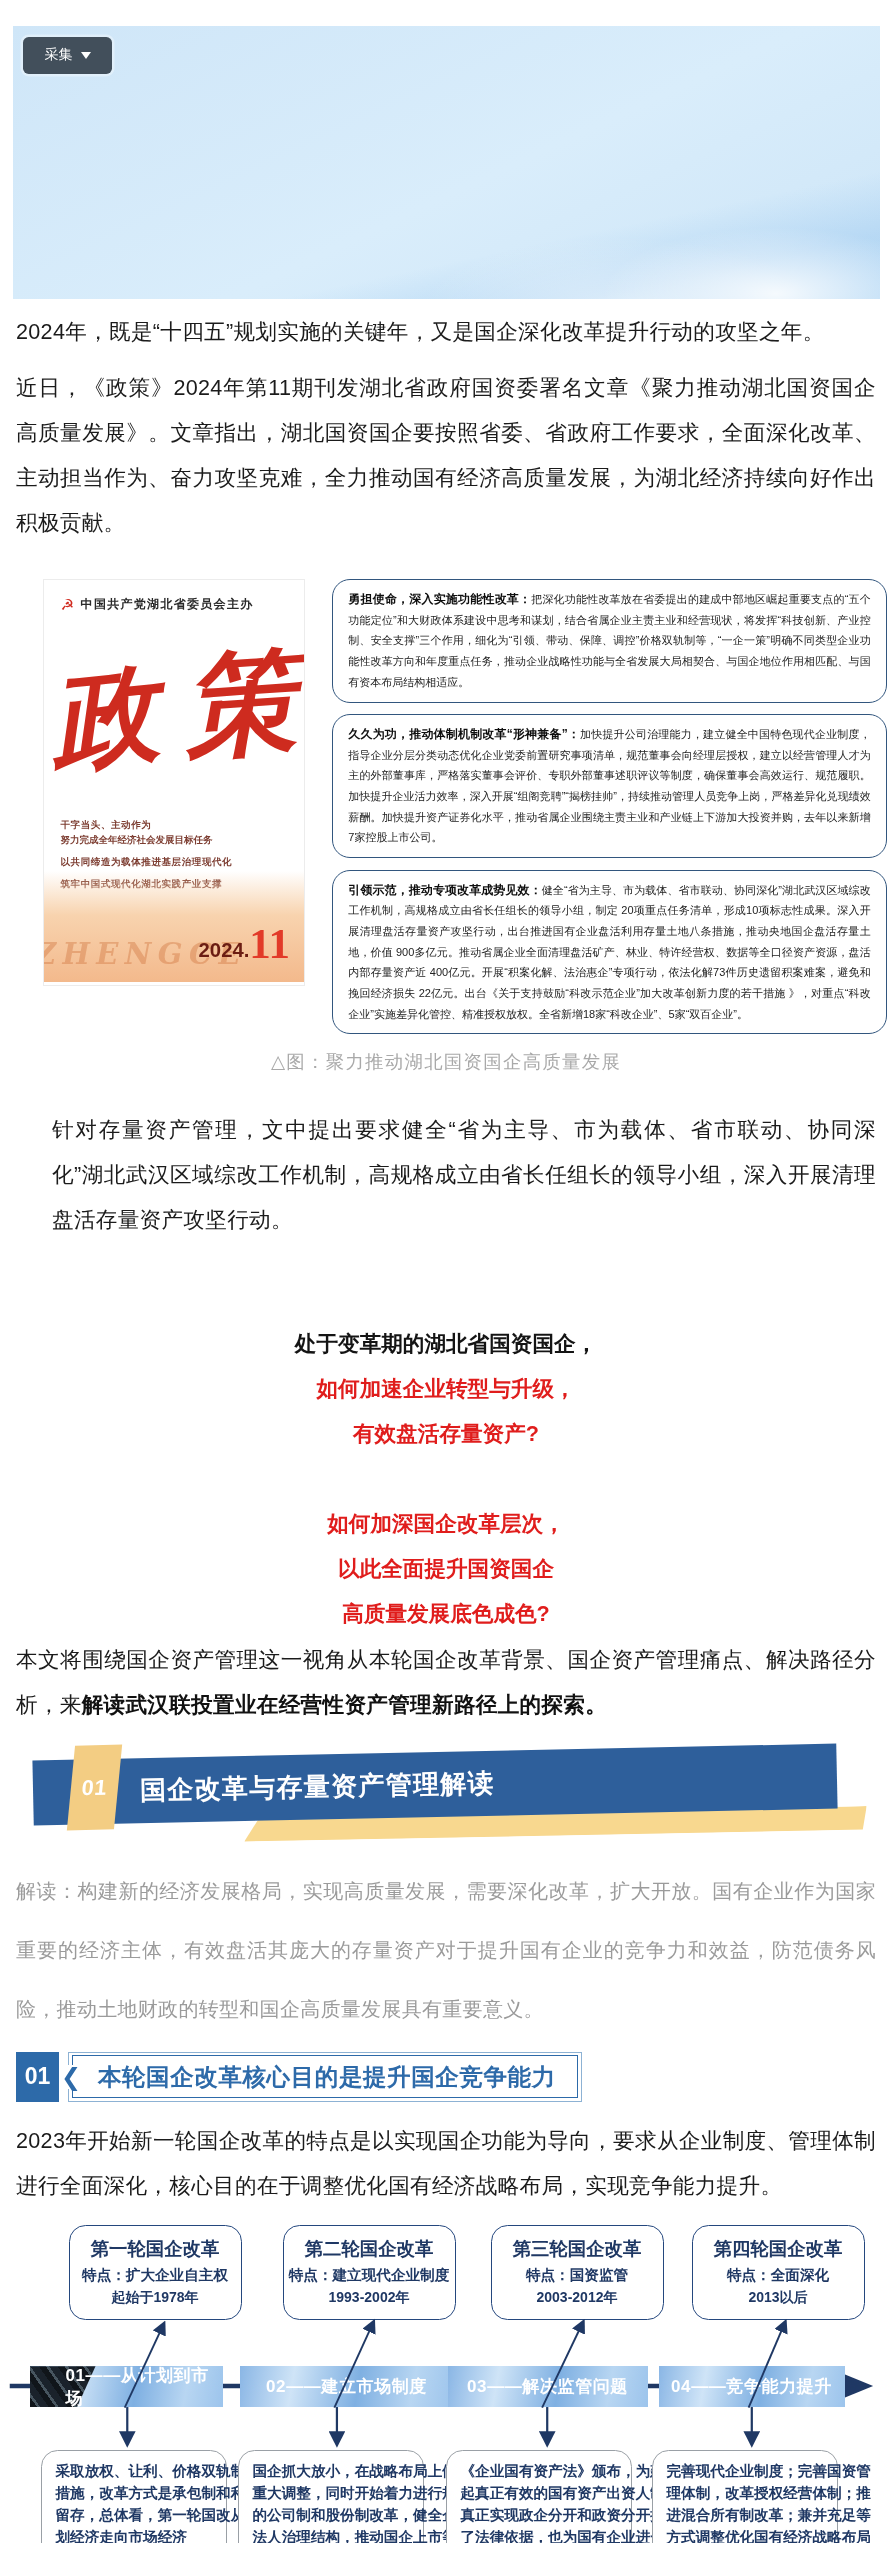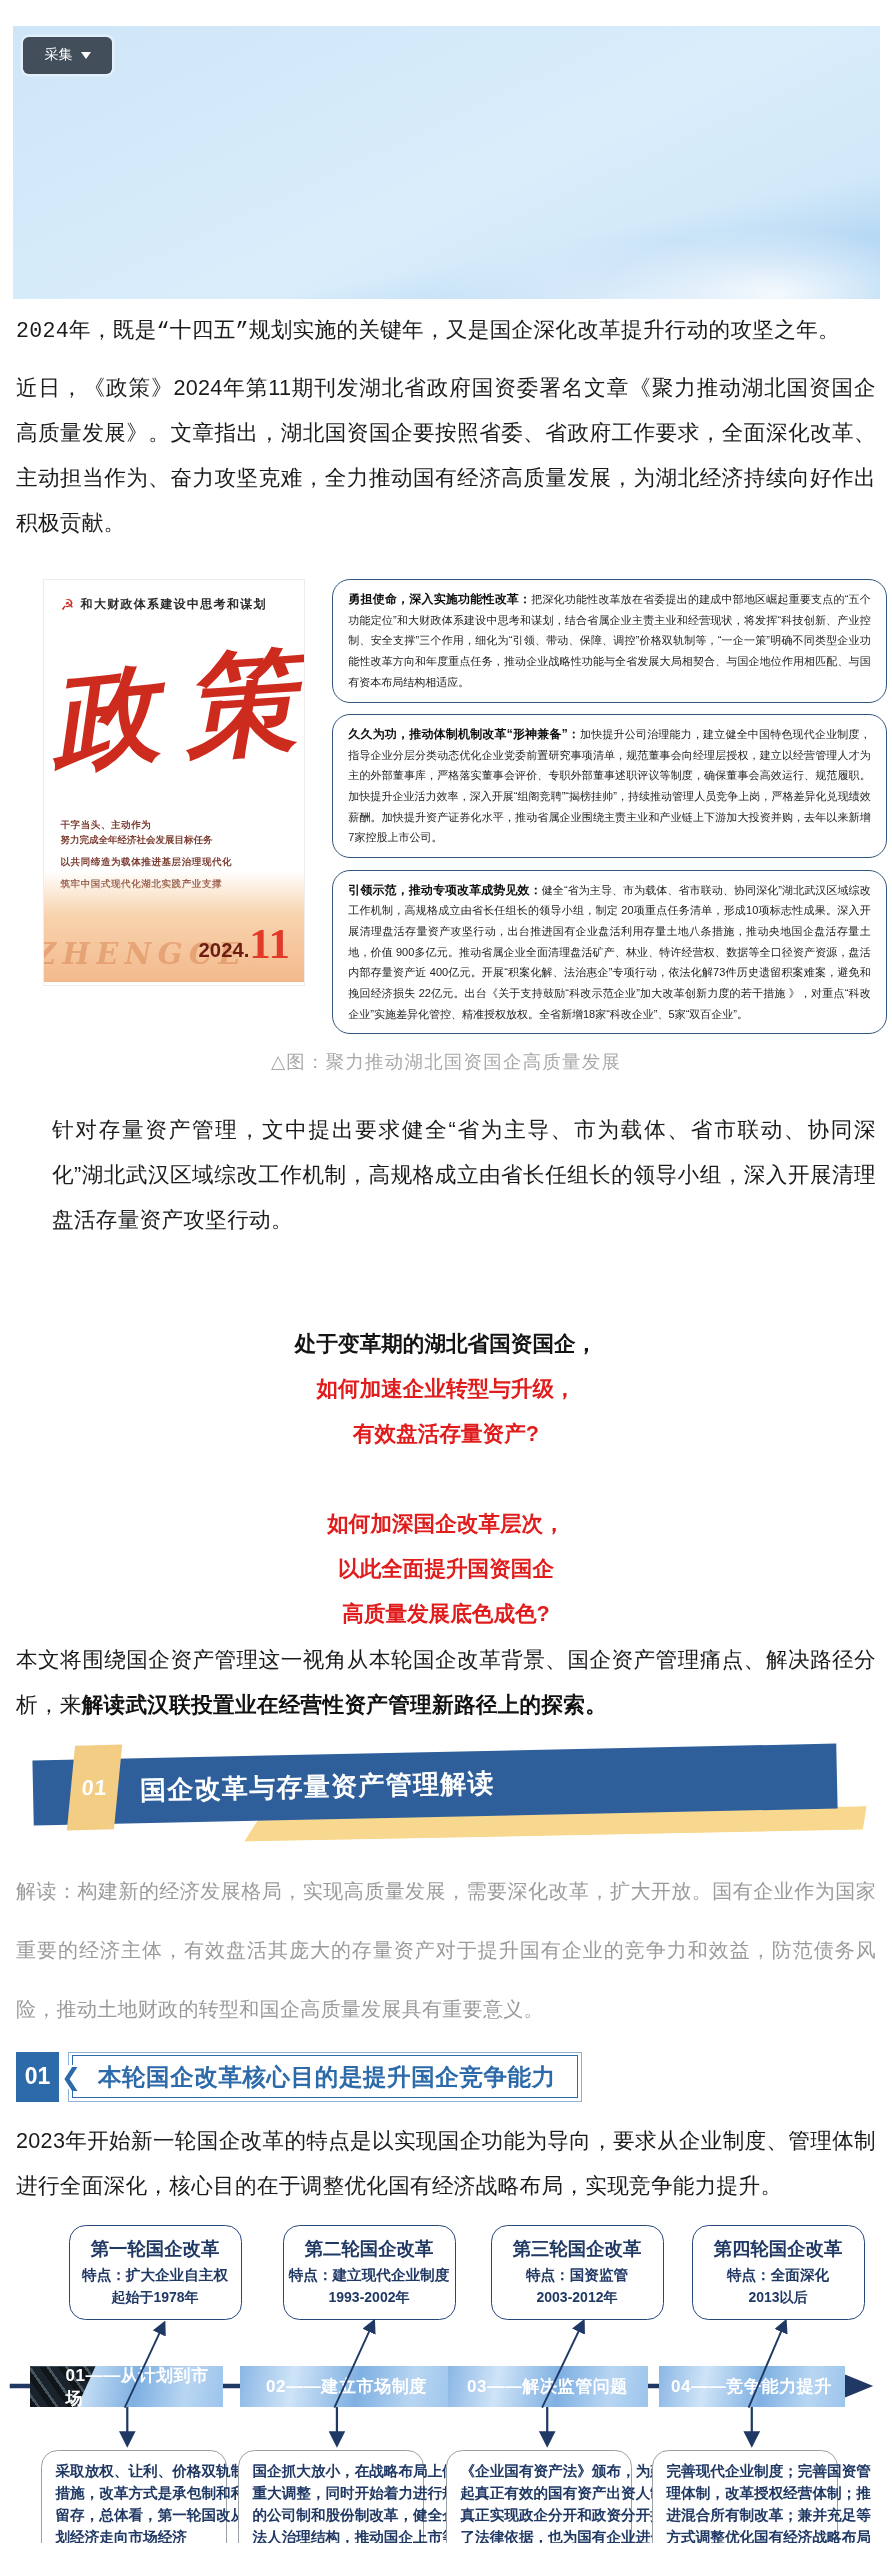--- a/index.html
+++ b/index.html
@@ -17,21 +17,21 @@
   }
   .collect-btn { position:absolute; left:10.8px; top:10.8px; width:89px; height:37px;
     background:#424f5b; border-radius:5.7px; color:#fff; display:flex; align-items:center;
     justify-content:center; gap:9px; font-size:14px; cursor:pointer;
     box-shadow:0 0 0 2.5px rgba(255,255,255,.35); }
   .caret-down { width:0; height:0; border-left:5.7px solid transparent; border-right:5.7px solid transparent; border-top:7.6px solid #ffffff; }
 
   
   .col { position:relative; width:860px; margin:0 auto; }
   .para { font-size:21.6px; line-height:45px; color:#1b1b1b; text-align:justify; letter-spacing:0.3px; }
-  .p1 { margin-top:10.2px;font-family:Liberation Mono, monospace; }
+  .p1 { margin-top:10.2px; }
   .p2 { margin-top:10.8px; }
 
   
   .figure { margin-top:34px; margin-left:27px; width:844px; display:flex; gap:27px; }
   .cover { position:relative; width:262px; height:407px; background:#fff; border:0.6px solid #ececec; overflow:hidden; flex:none; }
   .cover-pub { position:absolute; left:16.5px; top:16.5px; font-size:12px; color:#2a2a2a; font-weight:bold; letter-spacing:1.3px; display:flex; align-items:center; gap:5.1px; }
   .emblem { color:#d0291e; font-size:15.3px; line-height:1; }
   .masthead { position:absolute; left:0; right:0; top:60px; text-align:center; color:#ce2b1f;
     font-family:"DejaVu Serif","Liberation Serif",serif; font-weight:bold; font-style:italic; }
   .masthead .mc1 { display:inline-block; font-size:107px; transform:rotate(-6deg); }
@@ -120,21 +120,21 @@
 
   <div class="col" style="padding-top:299px;">
 
     <p class="para p1">2024年，既是“十四五”规划实施的关键年，又是国企深化改革提升行动的攻坚之年。</p>
     <p class="para p2">近日，《政策》2024年第11期刊发湖北省政府国资委署名文章《聚力推动湖北国资国企高质量发展》。文章指出，湖北国资国企要按照省委、省政府工作要求，全面深化改革、主动担当作为、奋力攻坚克难，全力推动国有经济高质量发展，为湖北经济持续向好作出积极贡献。</p>
 
     <div class="figure">
       <div class="cover">
         <div class="cover-pub">
           <span class="emblem">☭</span>
-          <span>和大财政体系建设中思考和谋划</span>
+          <span>中国共产党湖北省委员会主办</span>
         </div>
         <div class="masthead">
           <span class="mc1">政</span>
           <span class="mc2">策</span>
         </div>
         <div class="cover-bullets">
           <div class="cover-bullet">干字当头、主动作为
 努力完成全年经济社会发展目标任务</div>
           <div class="cover-bullet">以共同缔造为载体推进基层治理现代化</div>
           <div class="cover-bullet">筑牢中国式现代化湖北实践产业支撑</div>

